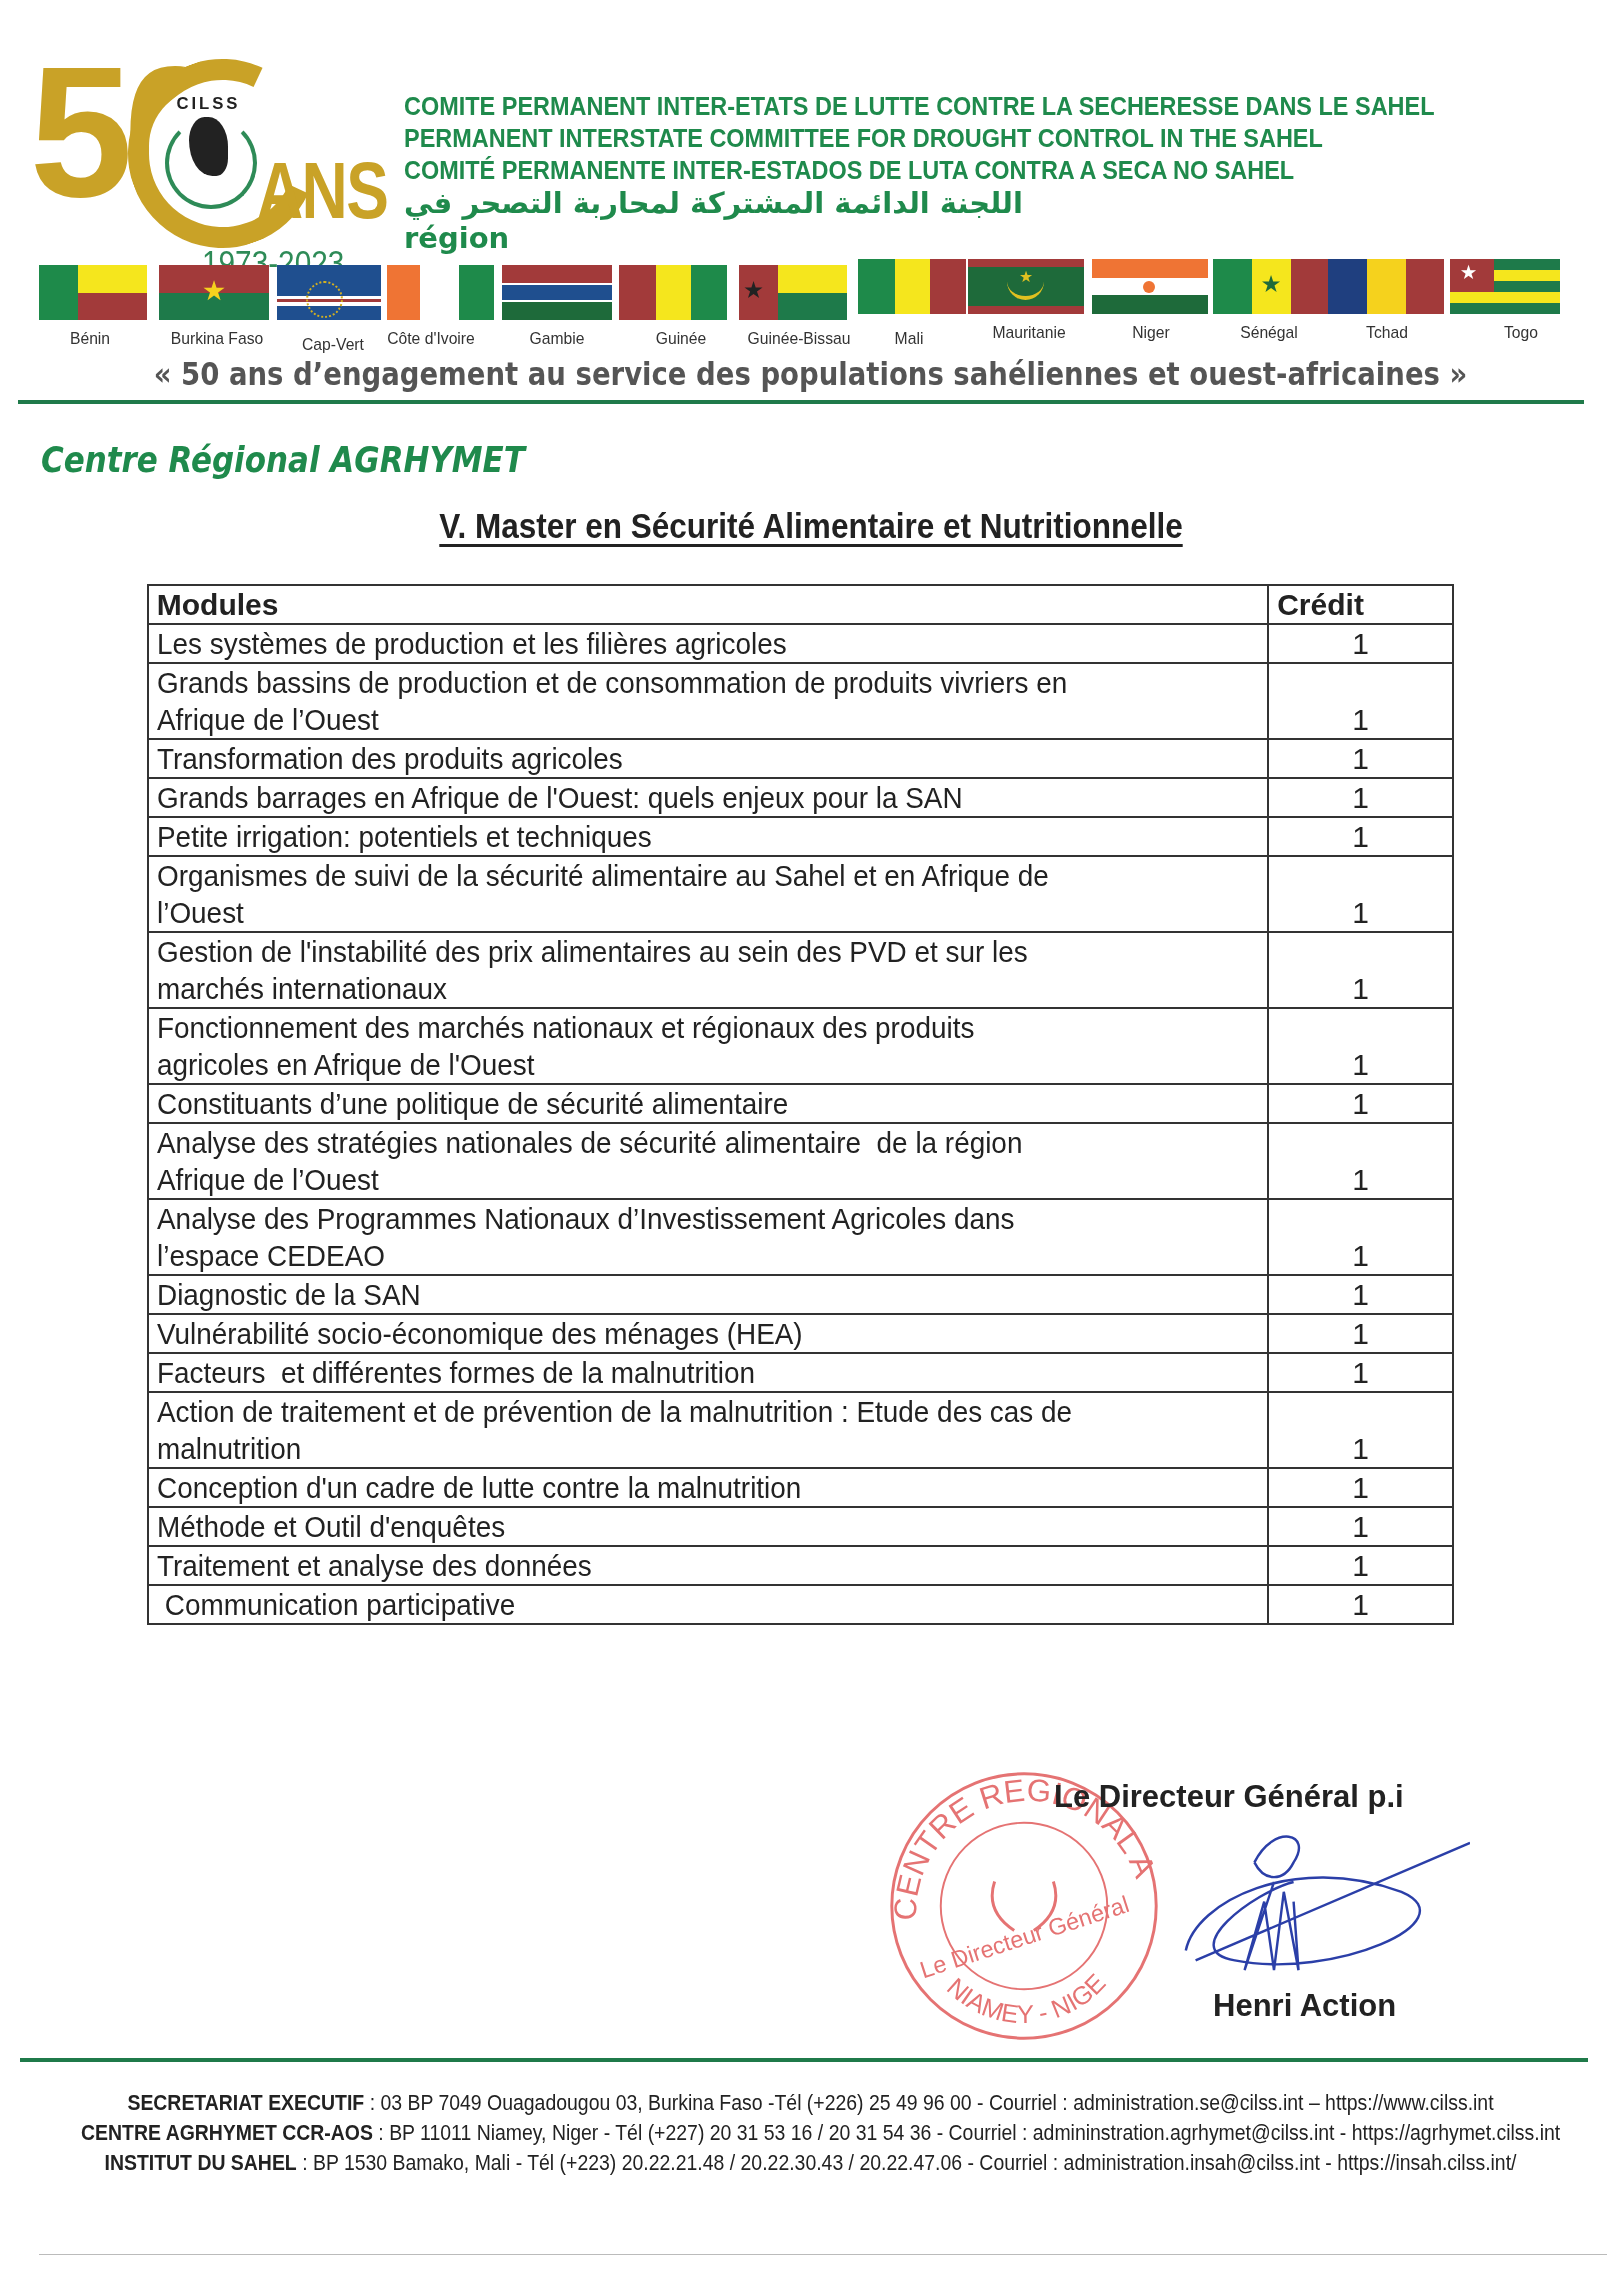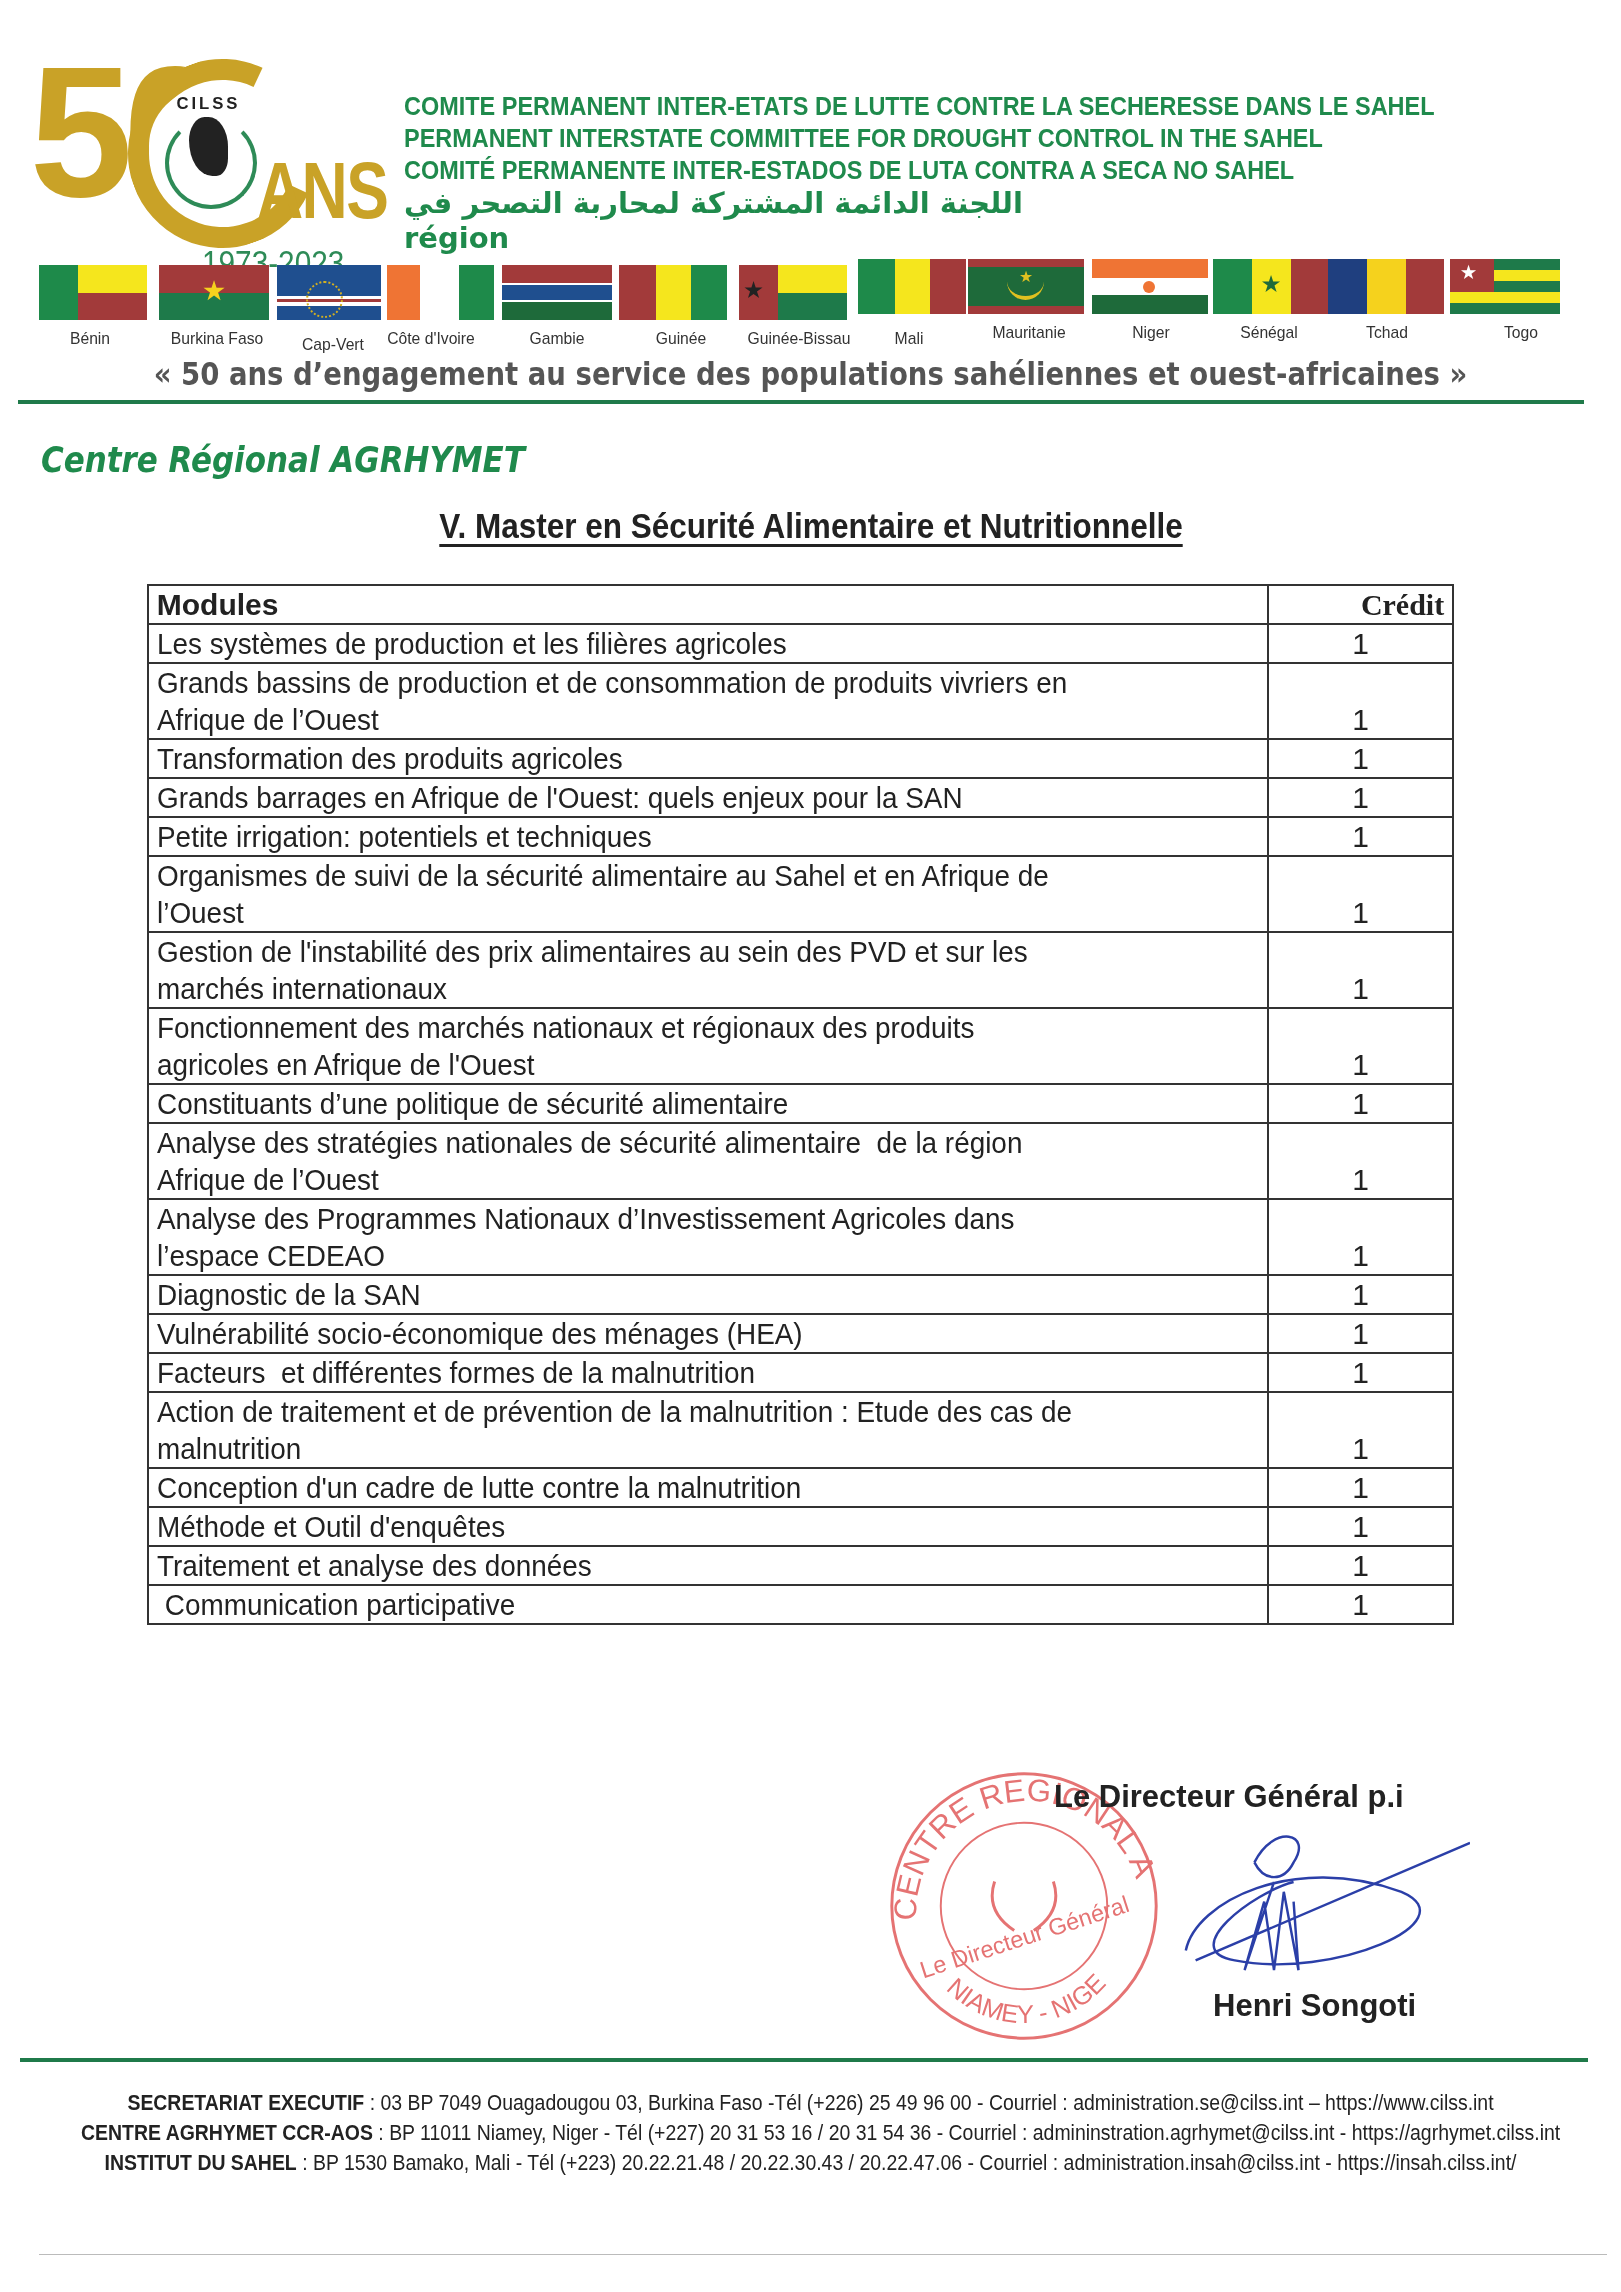--- a/index.html
+++ b/index.html
@@ -33,21 +33,21 @@
 
   #centre { left:41px; top:439px; font-size:36px; font-weight:bold; font-style:italic; color:#1f8a4c; font-family:"DejaVu Sans", sans-serif; transform:scaleX(0.86); transform-origin:left; }
 
   #doc-title { left:0; top:506px; width:1621px; text-align:center; }
   #doc-title span { font-size:35px; font-weight:bold; color:#222; text-decoration:underline; text-decoration-thickness:2.9px; text-underline-offset:5.9px; display:inline-block; transform:scaleX(0.9); }
 
   
   #modules-table { position:absolute; left:147px; top:584px; width:1307px; border-collapse:collapse; }
   #modules-table td, #modules-table th { border:2px solid #333; padding:0 7.8px; font-size:30px; line-height:37px; font-weight:normal; }
   #modules-table th { font-weight:bold; vertical-align:bottom; padding-bottom:0; }
-  #modules-table th.credit-h { text-align:right;font-family:Liberation Serif, serif; }
+  #modules-table th.credit-h { text-align:left; }
   #modules-table td.credit { text-align:center; vertical-align:bottom; width:167px; }
   #modules-table td.module { vertical-align:top; }
   .mod-text { display:inline-block; transform:scaleX(0.93); transform-origin:left; white-space:pre-wrap; }
 
   
   #stamp { left:877px; top:1764px; width:294px; height:284px; }
   #sig-title { left:1054px; top:1779px; font-size:31px; font-weight:bold; color:#222; }
   #sig-name { left:1213px; top:1988px; font-size:31px; font-weight:bold; color:#222; }
   #signature { left:1176px; top:1823px; width:294px; height:167px; }
 
@@ -292,21 +292,21 @@
   </text>
   <path d="M120 120 q -10 30 20 50 M180 120 q 10 30 -20 50" stroke="#e57373" stroke-width="3" fill="none"></path>
 </svg>
 
 <div id="sig-title" class="abs">Le Directeur Général p.i</div>
 
 <svg id="signature" class="abs" viewBox="0 0 300 170">
   <path d="M 10 130 C 20 80, 120 30, 230 70 C 300 100, 160 160, 60 140 C 0 130, 80 70, 120 60 M 80 40 C 100 0, 140 10, 120 40 C 110 60, 90 60, 80 40 M 100 60 L 70 150 L 90 80 L 100 150 L 110 70 L 125 150 L 120 80 M 20 140 L 300 20" fill="none" stroke="#2b3fa8" stroke-width="2.5"></path>
 </svg>
 
-<div id="sig-name" class="abs">Henri Songoti</div>
+<div id="sig-name" class="abs">Henri Action</div>
 
 <div class="hr-green" style="left:19.6px; top:2058px; width:1568px; height:3.9px;"></div>
 
 <div id="footer" class="abs">
     <div class="foot-line"><b>SECRETARIAT EXECUTIF</b><span> : 03 BP 7049 Ouagadougou 03, Burkina Faso -Tél (+226) 25 49 96 00 - Courriel : administration.se@cilss.int – https://www.cilss.int</span></div>
     <div class="foot-line"><b>CENTRE AGRHYMET CCR-AOS</b><span> : BP 11011 Niamey, Niger - Tél (+227) 20 31 53 16 / 20 31 54 36 - Courriel : admininstration.agrhymet@cilss.int - https://agrhymet.cilss.int</span></div>
     <div class="foot-line"><b>INSTITUT DU SAHEL</b><span> : BP 1530 Bamako, Mali - Tél (+223) 20.22.21.48 / 20.22.30.43 / 20.22.47.06 - Courriel : administration.insah@cilss.int - https://insah.cilss.int/</span></div>
   </div>
 <div class="bottom-rule"></div>
 

